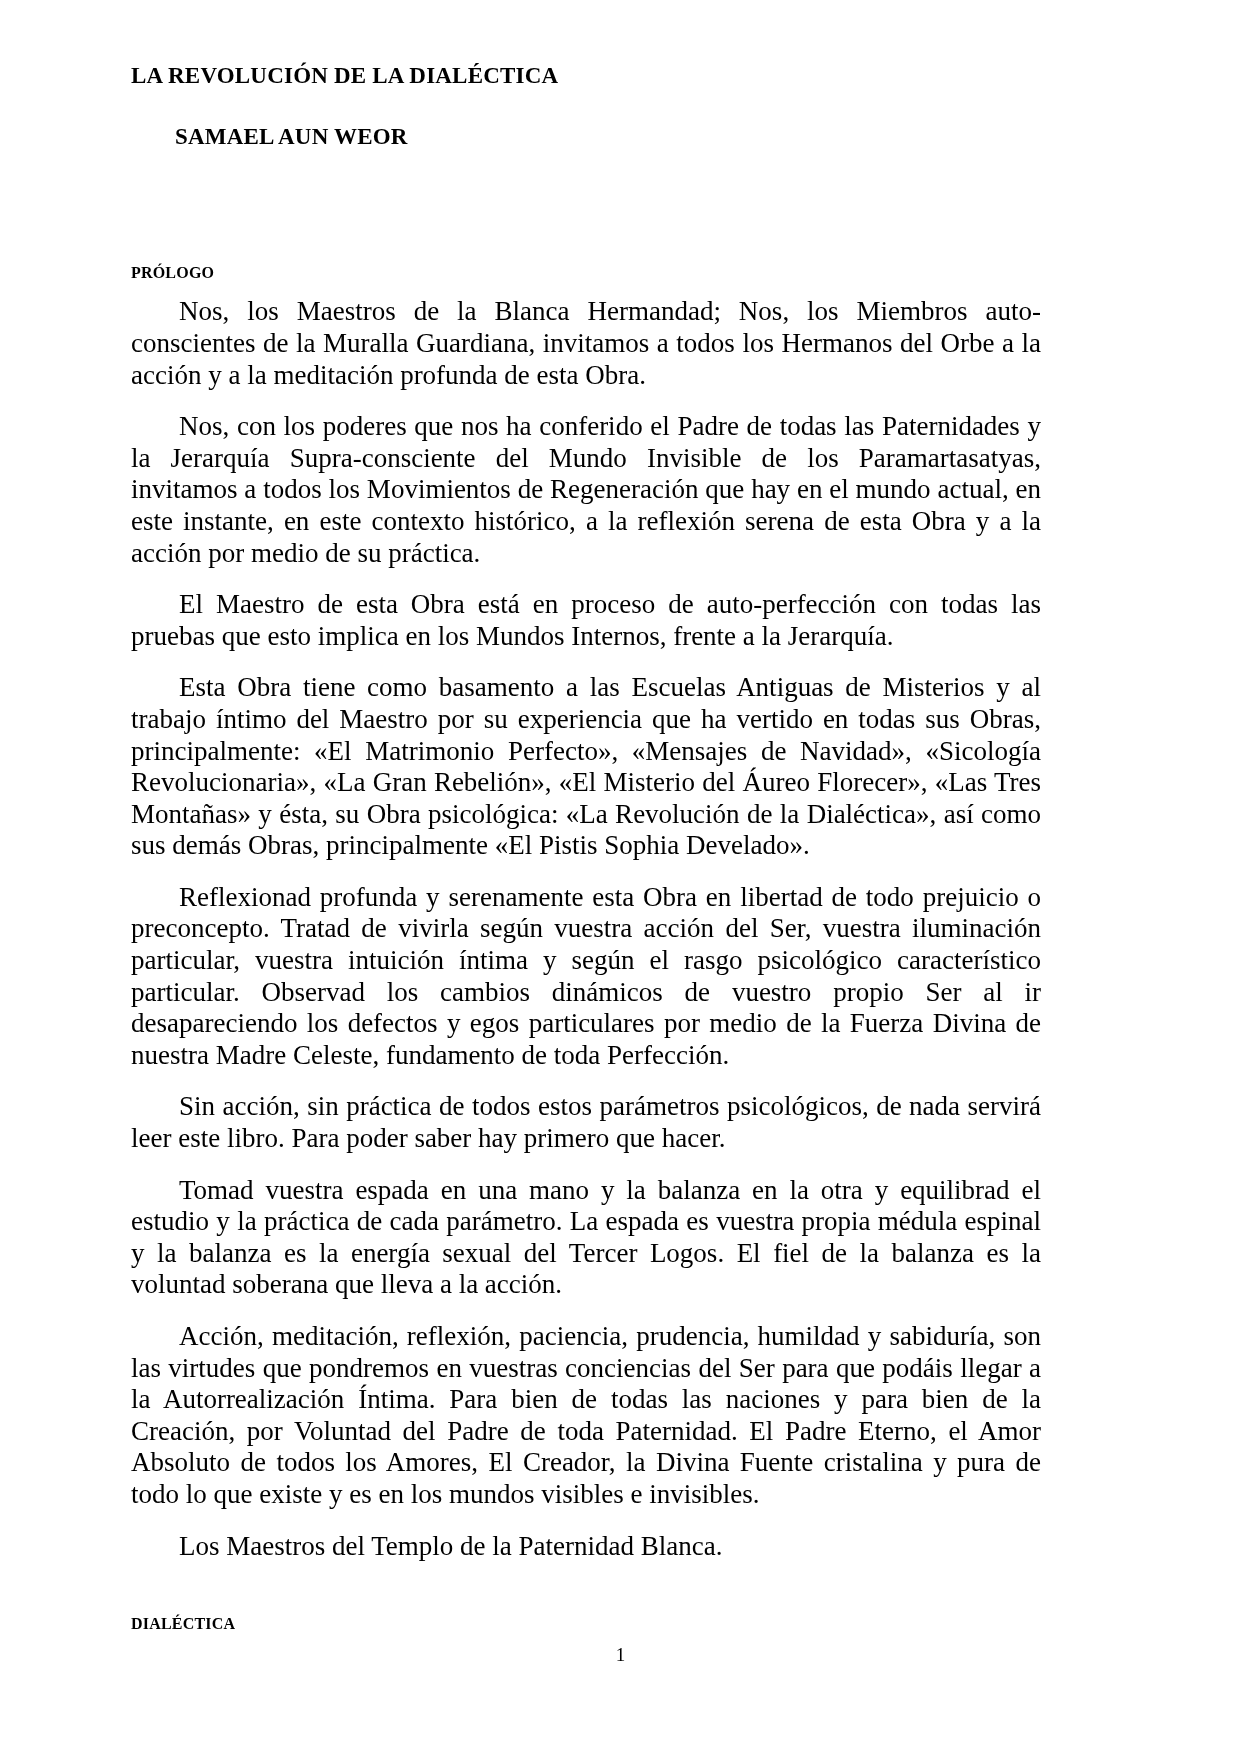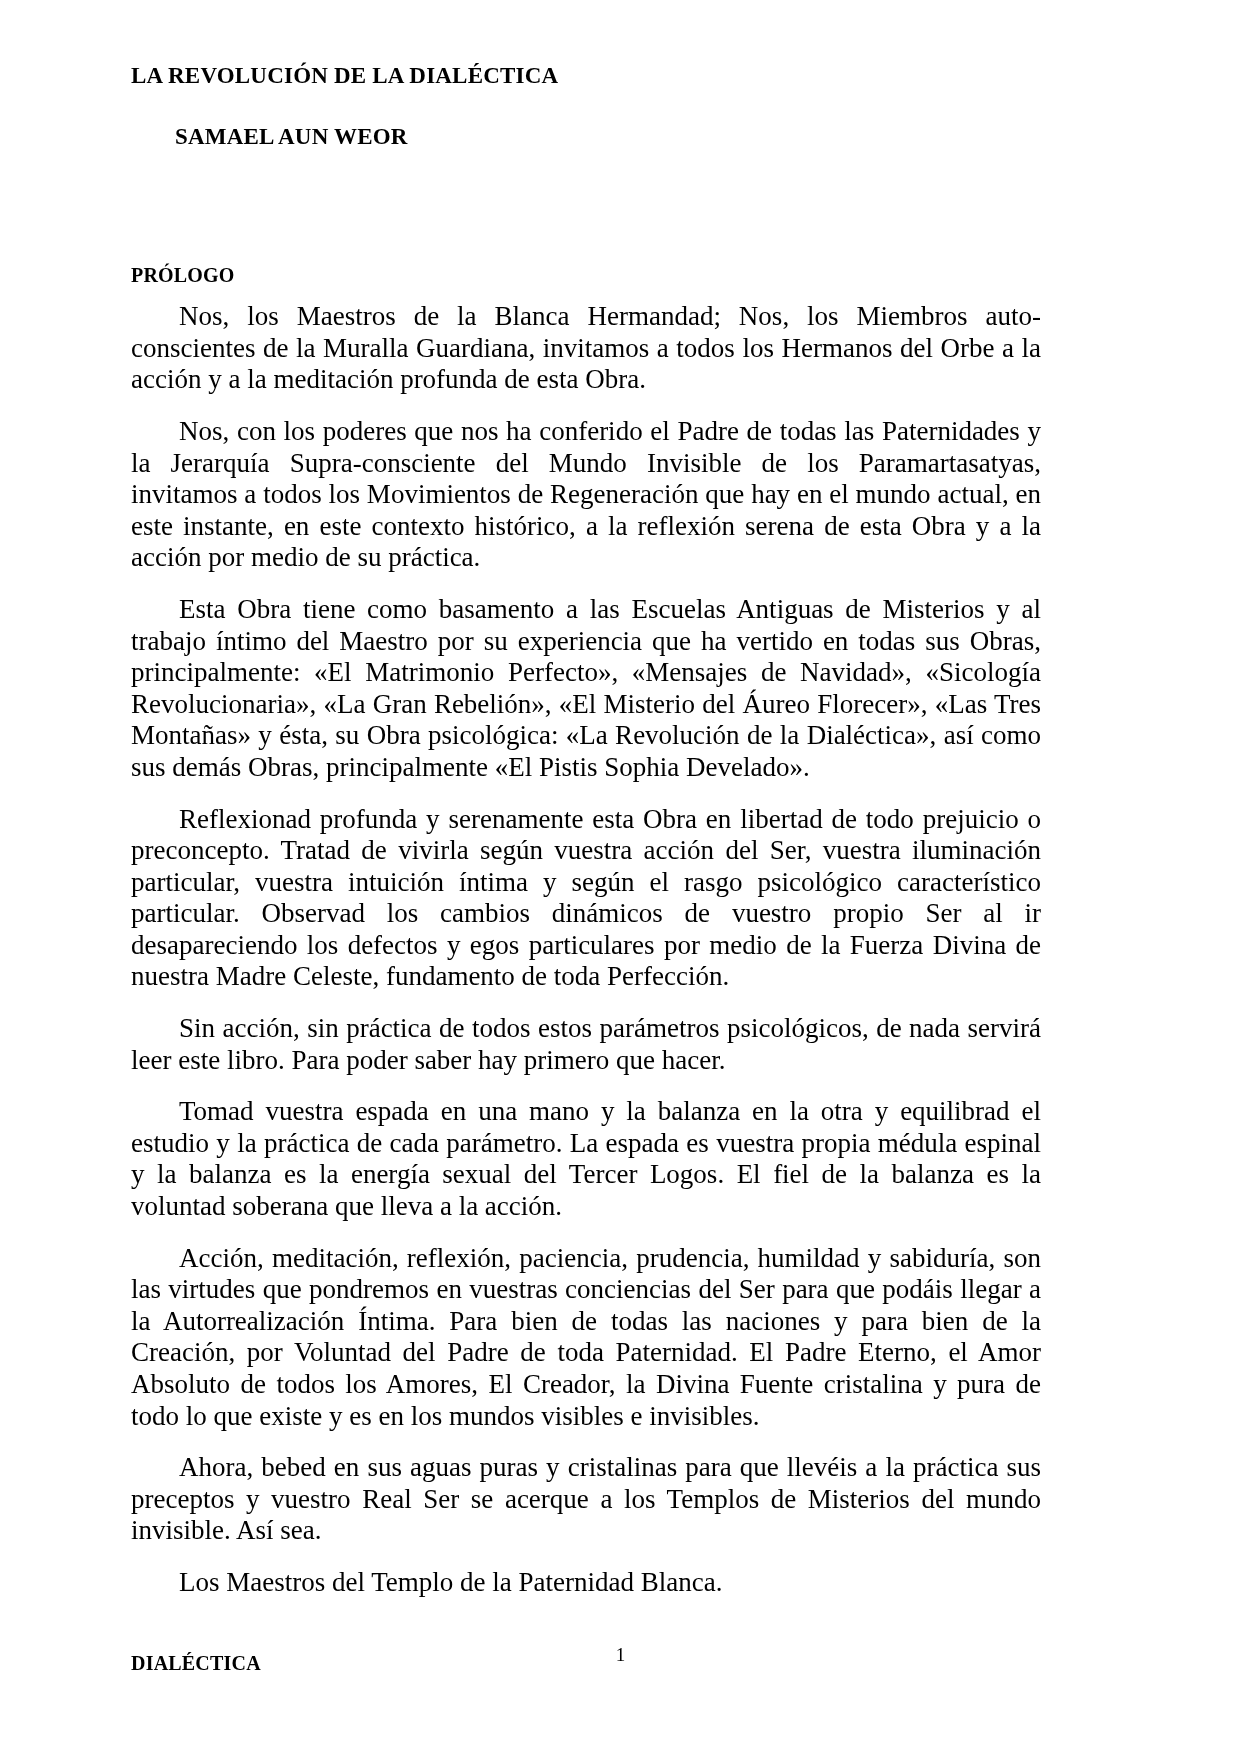--- a/index.html
+++ b/index.html
@@ -37,21 +37,21 @@
     margin: 0;
   }
   .doc-title {
     padding-top: 10px;
   }
   .doc-author {
     padding-top: 33px;
     margin-left: 44px;
   }
   .section-heading {
-    font-size: 20px;
+    font-size: 16px;
     font-weight: bold;
     letter-spacing: 0.2px;
     line-height: 1.2;
     margin: 0;
   }
   .heading-prologo {
     padding-top: 113px;
   }
   .heading-reflexion {
     padding-top: 52px;
@@ -90,26 +90,26 @@
 
     <h1 class="doc-title">LA REVOLUCIÓN DE LA DIALÉCTICA</h1>
 
     <h2 class="doc-author">SAMAEL AUN WEOR</h2>
 
     <h3 class="section-heading heading-prologo">PRÓLOGO</h3>
 
     <div class="body-block">
       <p class="para">Nos, los Maestros de la Blanca Hermandad; Nos, los Miembros auto-conscientes de la Muralla Guardiana, invitamos a todos los Hermanos del Orbe a la acción y a la meditación profunda de esta Obra.</p>
       <p class="para">Nos, con los poderes que nos ha conferido el Padre de todas las Paternidades y la Jerarquía Supra-consciente del Mundo Invisible de los Paramartasatyas, invitamos a todos los Movimientos de Regeneración que hay en el mundo actual, en este instante, en este contexto histórico, a la reflexión serena de esta Obra y a la acción por medio de su práctica.</p>
+      <p class="para">El Maestro de esta Obra está en proceso de auto-perfección con todas las pruebas que esto implica en los Mundos Internos, frente a la Jerarquía.</p>
       <p class="para">Esta Obra tiene como basamento a las Escuelas Antiguas de Misterios y al trabajo íntimo del Maestro por su experiencia que ha vertido en todas sus Obras, principalmente: «El Matrimonio Perfecto», «Mensajes de Navidad», «Sicología Revolucionaria», «La Gran Rebelión», «El Misterio del Áureo Florecer», «Las Tres Montañas» y ésta, su Obra psicológica: «La Revolución de la Dialéctica», así como sus demás Obras, principalmente «El Pistis Sophia Develado».</p>
       <p class="para">Reflexionad profunda y serenamente esta Obra en libertad de todo prejuicio o preconcepto. Tratad de vivirla según vuestra acción del Ser, vuestra iluminación particular, vuestra intuición íntima y según el rasgo psicológico característico particular. Observad los cambios dinámicos de vuestro propio Ser al ir desapareciendo los defectos y egos particulares por medio de la Fuerza Divina de nuestra Madre Celeste, fundamento de toda Perfección.</p>
       <p class="para">Sin acción, sin práctica de todos estos parámetros psicológicos, de nada servirá leer este libro. Para poder saber hay primero que hacer.</p>
       <p class="para">Tomad vuestra espada en una mano y la balanza en la otra y equilibrad el estudio y la práctica de cada parámetro. La espada es vuestra propia médula espinal y la balanza es la energía sexual del Tercer Logos. El fiel de la balanza es la voluntad soberana que lleva a la acción.</p>
       <p class="para">Acción, meditación, reflexión, paciencia, prudencia, humildad y sabiduría, son las virtudes que pondremos en vuestras conciencias del Ser para que podáis llegar a la Autorrealización Íntima. Para bien de todas las naciones y para bien de la Creación, por Voluntad del Padre de toda Paternidad. El Padre Eterno, el Amor Absoluto de todos los Amores, El Creador, la Divina Fuente cristalina y pura de todo lo que existe y es en los mundos visibles e invisibles.</p>
-      <p class="para">Ahora, bebed en sus aguas puras y cristalinas para que llevéis a la práctica sus preceptos y vuestro Real Ser se acerque a los Templos de Misterios del mundo invisible. Así sea.</p>
       <p class="para">Los Maestros del Templo de la Paternidad Blanca.</p>
     </div>
 
     <h3 class="section-heading heading-reflexion">DIALÉCTICA</h3>
 
   </div>
 
   <div class="page-number">1</div>
 
 </div>

